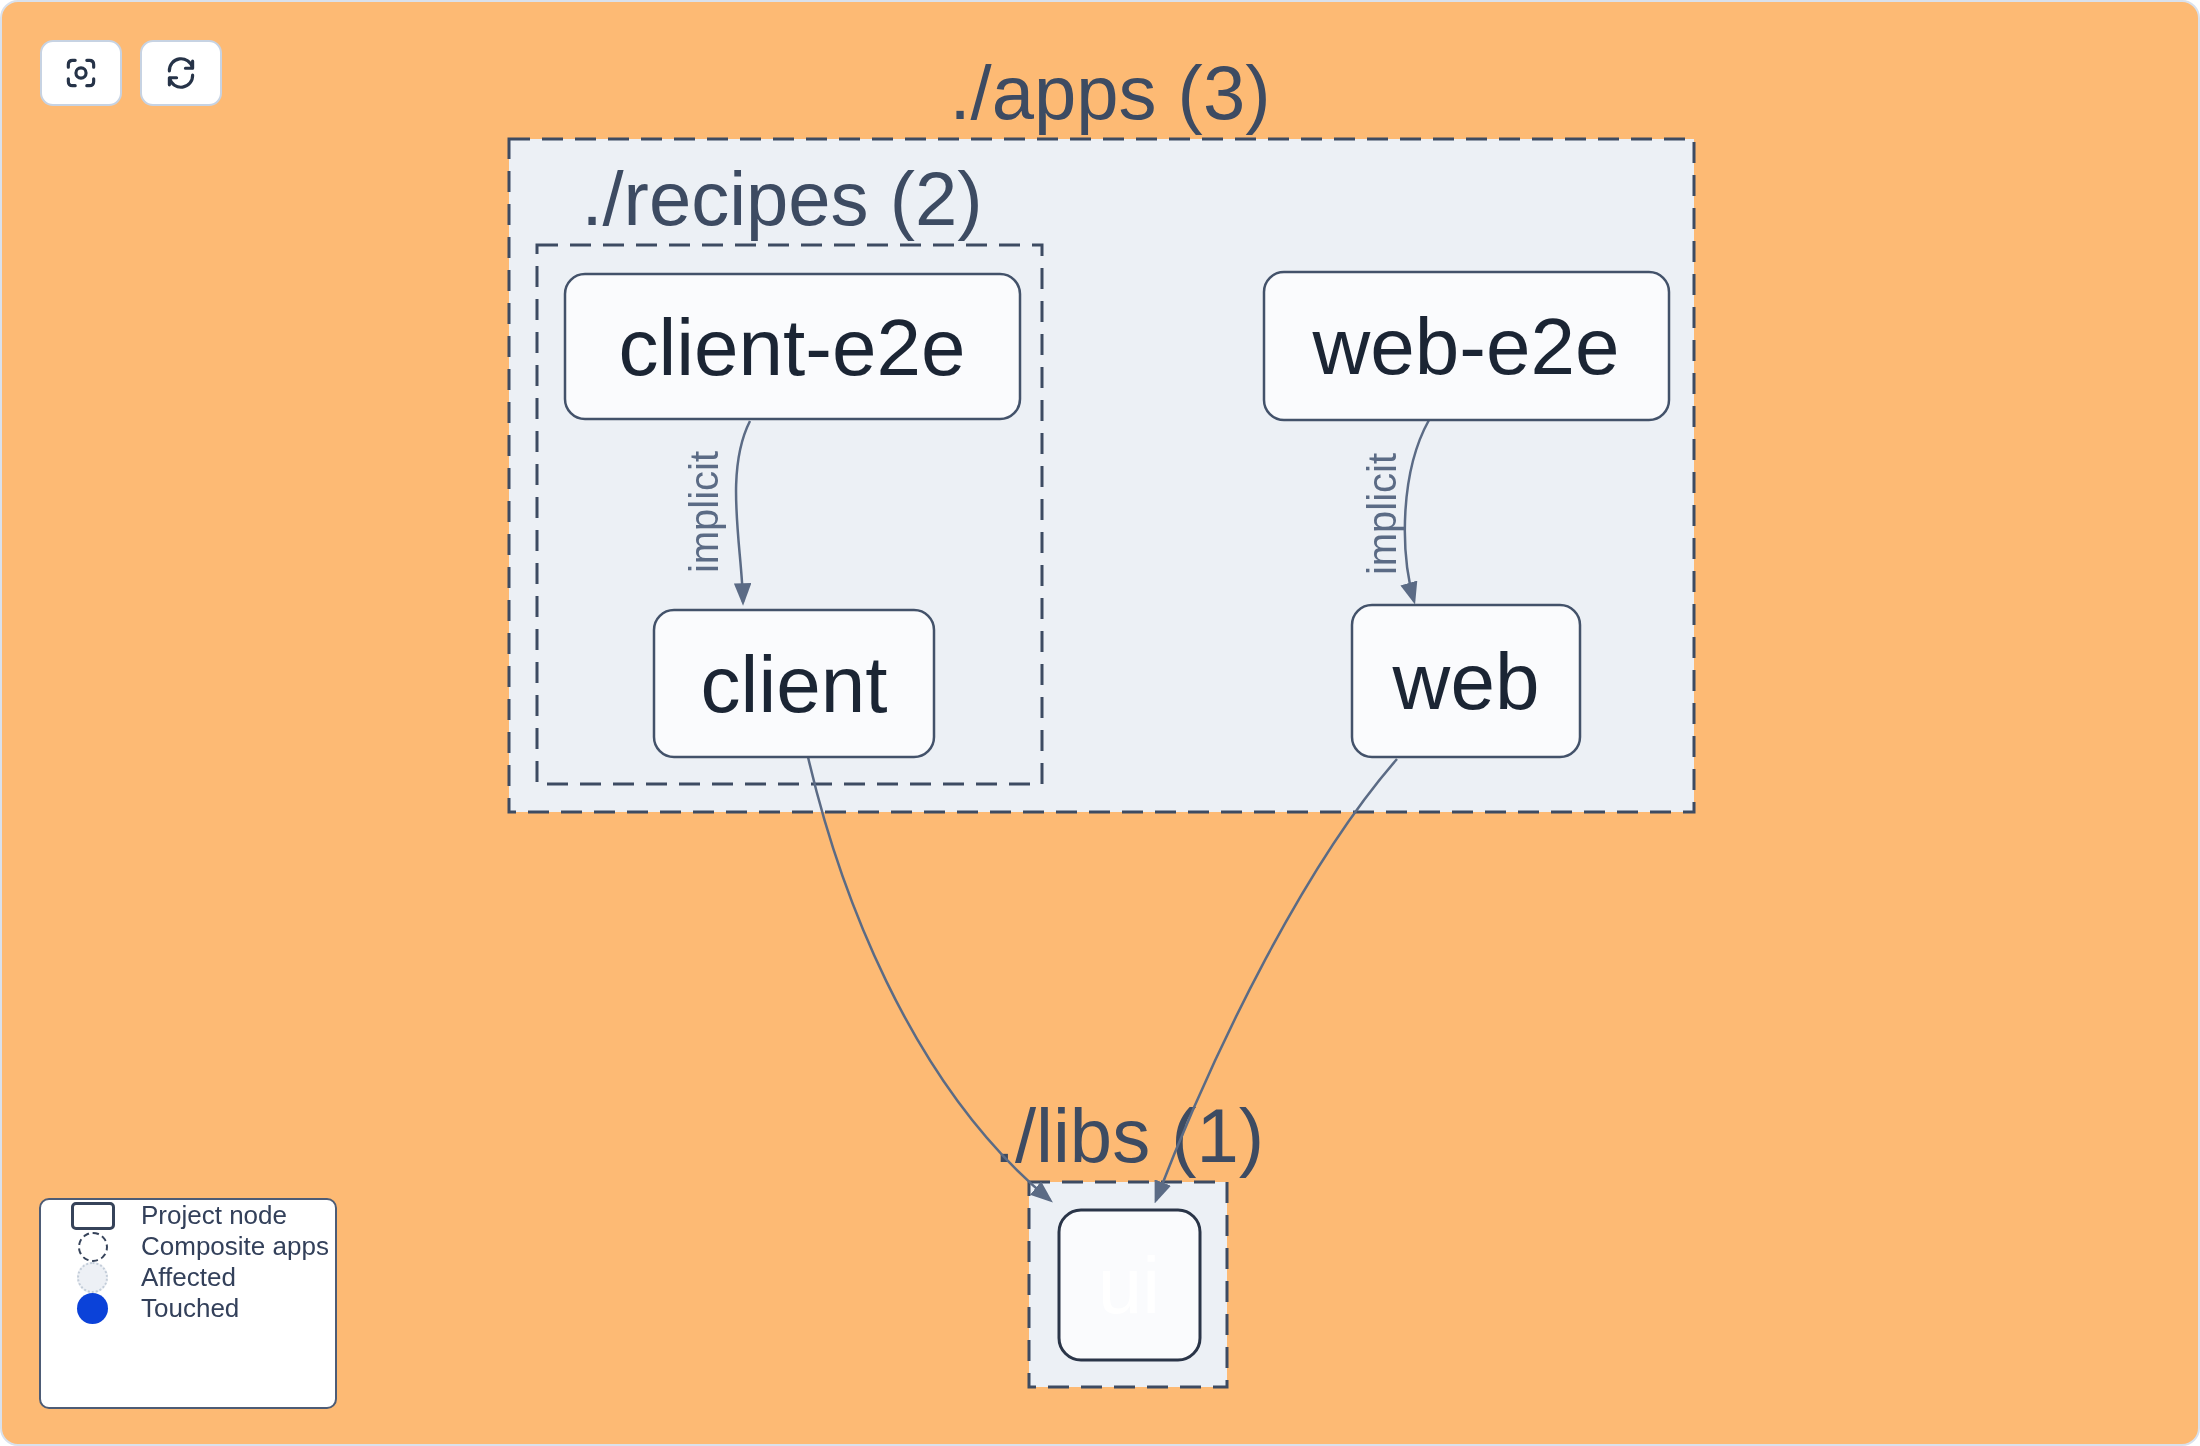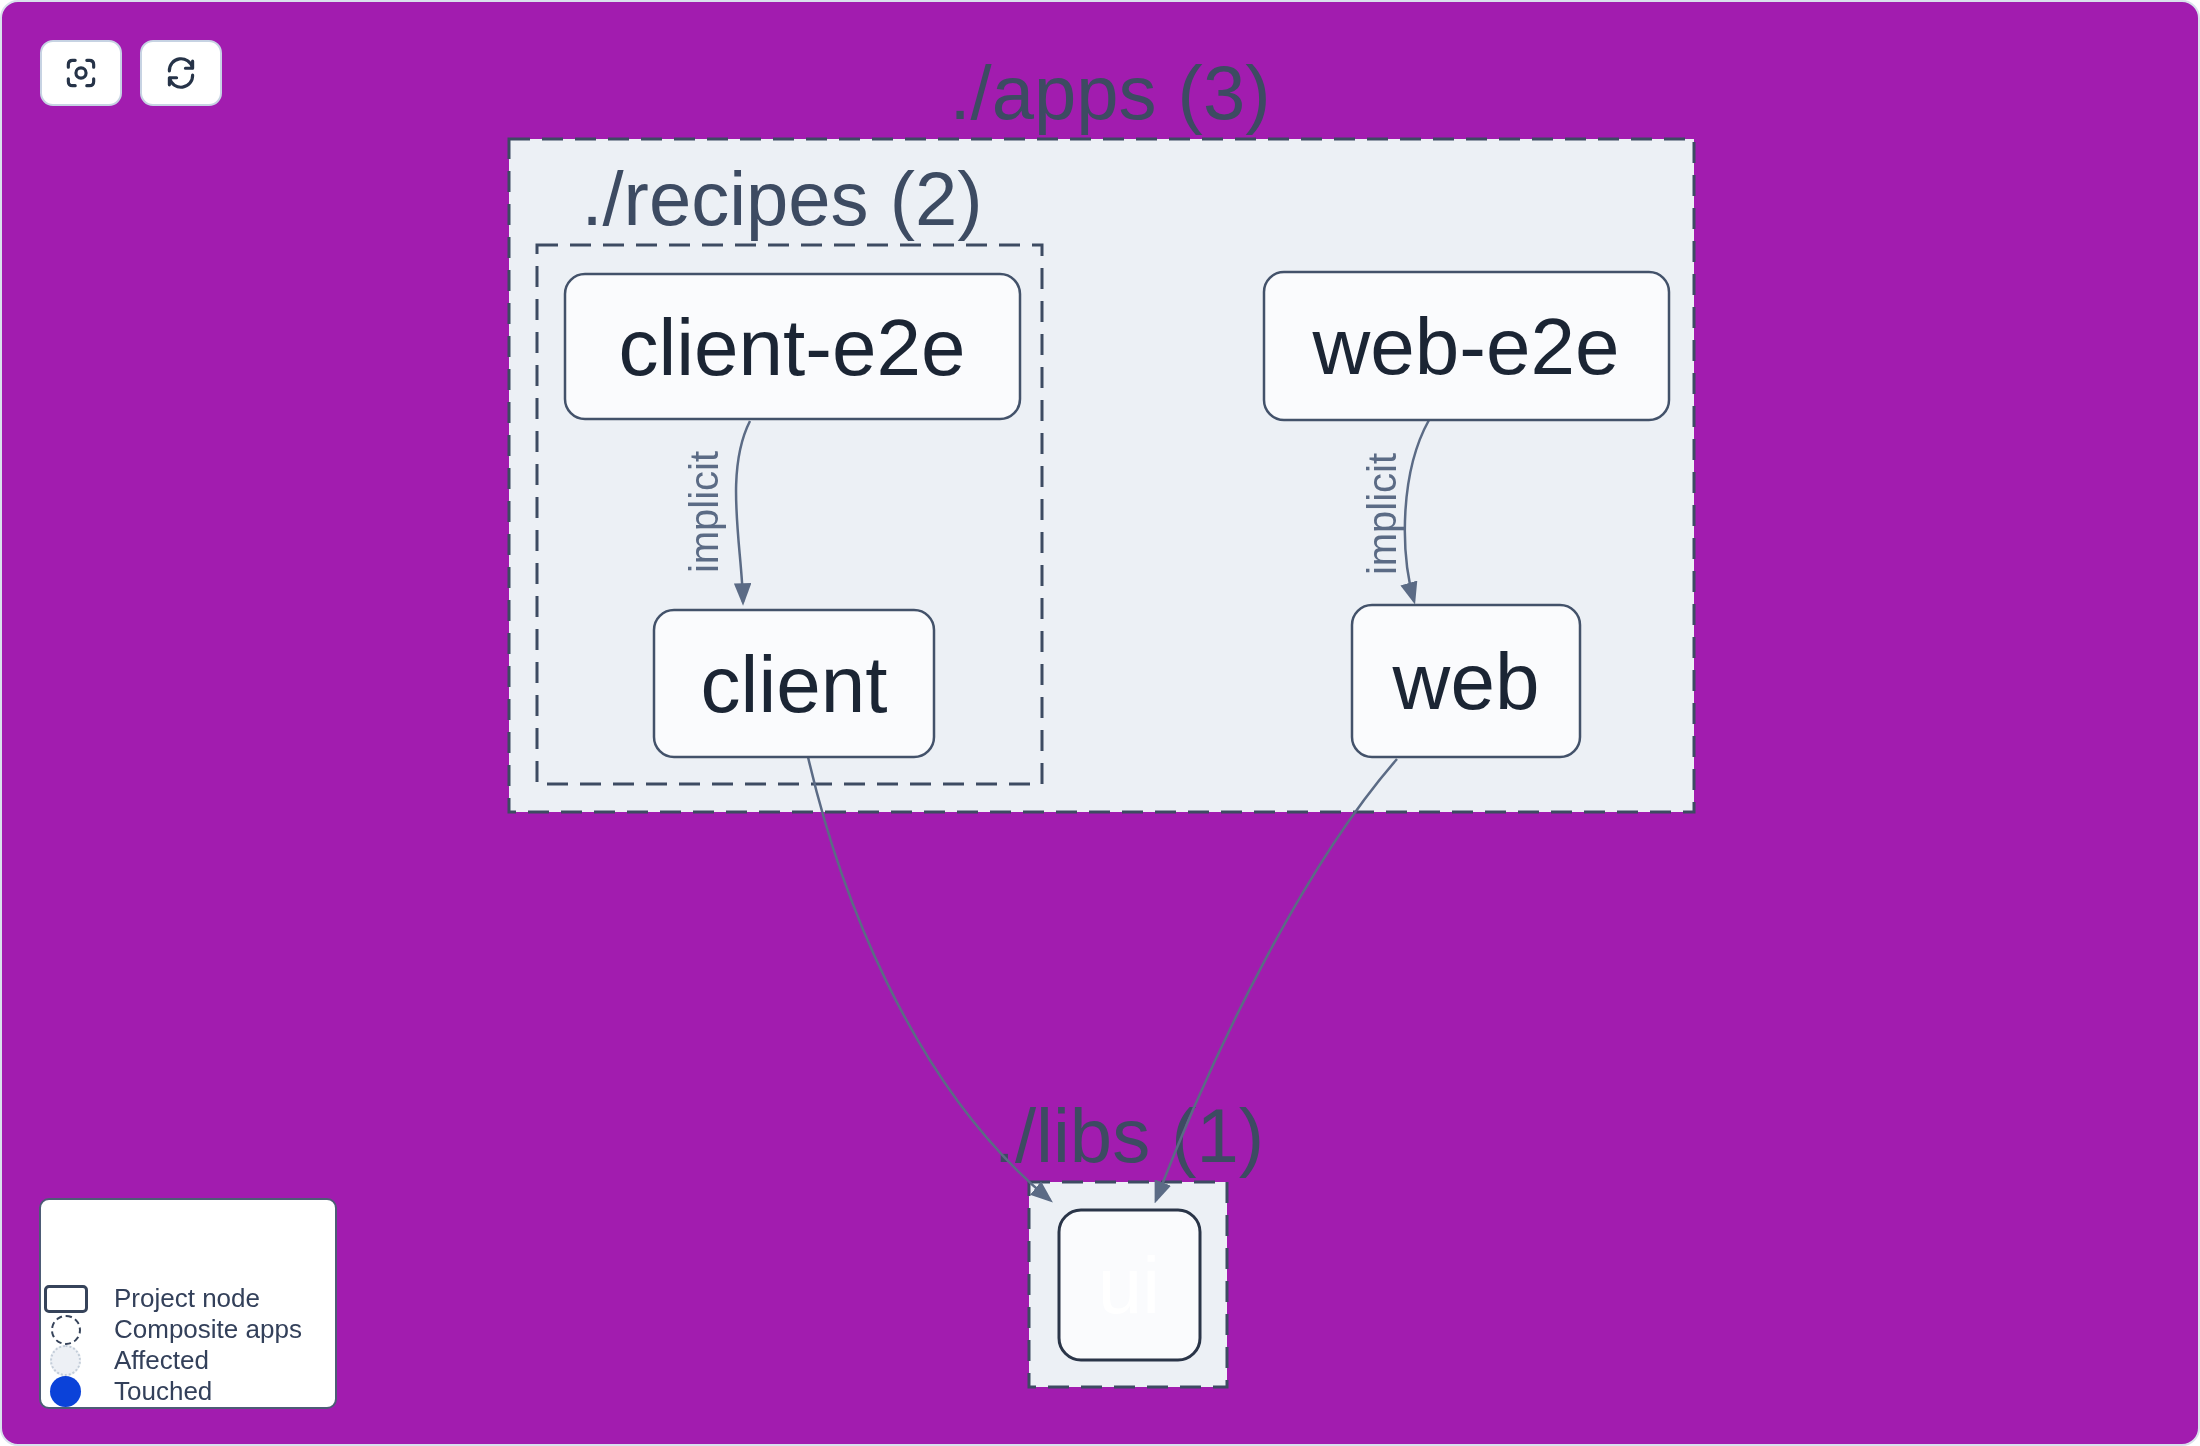--- a/index.html
+++ b/index.html
@@ -1,18 +1,18 @@
 <!DOCTYPE html>
 <html><head>
 <meta charset="utf-8">
 <style>
   html,body{margin:0;padding:0;background:#ffffff;}
   .stage{
     position:relative;width:2200px;height:1446px;box-sizing:border-box;
-    background:#a21caf;border:2px solid #d9e1ec;border-radius:18px;overflow:hidden;
+    background:#fdba74;border:2px solid #d9e1ec;border-radius:18px;overflow:hidden;
     font-family:"Liberation Sans", sans-serif;
   }
   
   .tbtn{
     position:absolute;top:38px;width:82px;height:66px;box-sizing:border-box;
     background:#ffffff;border:2px solid #c7d3e3;border-radius:13px;
     display:flex;align-items:center;justify-content:center;cursor:pointer;padding:0;
   }
   .tbtn svg{stroke:#263348;fill:none;stroke-width:3;stroke-linecap:round;stroke-linejoin:round;}
   #btn-center{left:38px;}
@@ -24,21 +24,22 @@
   .node-rect{fill:#fafbfd;stroke:#43526a;stroke-width:2.5;}
   .node-label{fill:#1b2534;font-size:80px;text-anchor:middle;}
   .node-rect.touched{stroke:#2a3548;stroke-width:3;}
   .node-label.touched{fill:#ffffff;}
   .edge{fill:none;stroke:#5b6b85;stroke-width:2.5;}
   .edge-label{fill:#5b6b85;font-size:40px;text-anchor:middle;}
   
   .legend{
     position:absolute;left:37px;top:1196px;width:298px;height:211px;box-sizing:border-box;
     background:#ffffff;border:2px solid #4d5c76;border-radius:10px;
-    display:flex;flex-direction:column;justify-content:flex-end;
+    display:flex;flex-direction:column;justify-content:flex-start;
+    padding-left:27px;
   }
   .legend-row{display:flex;align-items:center;}
   .swatch-wrap{width:49px;display:flex;justify-content:center;margin-right:24px;}
   .legend-label{font-size:26px;color:#33405a;white-space:nowrap;}
   .sw-project{width:44px;height:28px;box-sizing:border-box;border:3px solid #36435a;border-radius:5px;background:#ffffff;}
   .sw-composite{width:30px;height:30px;box-sizing:border-box;border:2.5px dashed #36435a;border-radius:50%;background:#ffffff;}
   .sw-affected{width:31px;height:31px;box-sizing:border-box;border:2px dotted #c3cdd9;border-radius:50%;background:#edf0f5;}
   .sw-touched{width:31px;height:31px;border-radius:50%;background:#0b42d9;}
 </style>
 </head>

